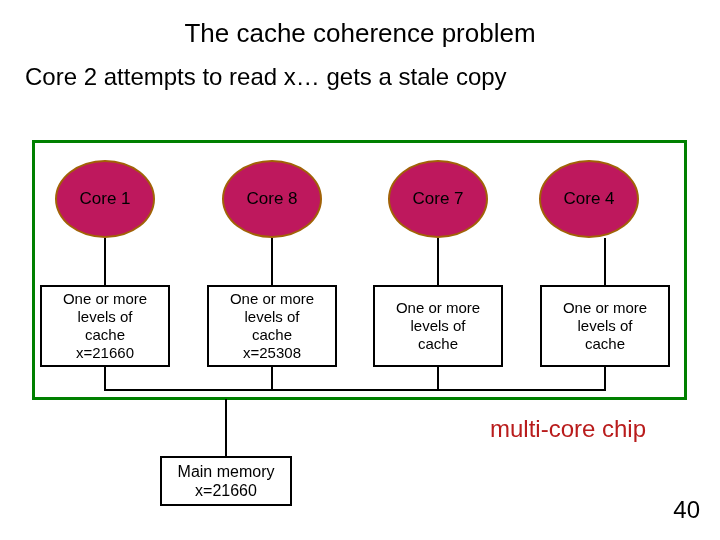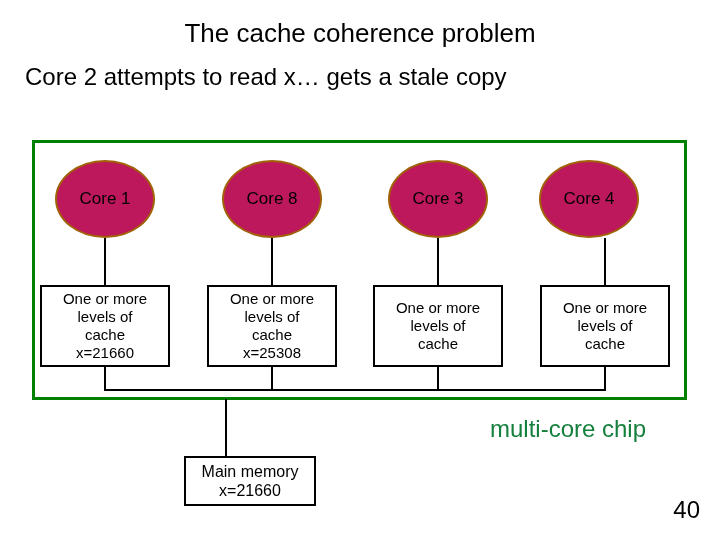--- a/index.html
+++ b/index.html
@@ -109,47 +109,46 @@
     height: 50px;
     border: 2px solid #000;
     background: #fff;
     text-align: center;
     display: flex;
     flex-direction: column;
     align-items: center;
     justify-content: center;
     font-size: 16px;
     line-height: 1.2;
-    margin-left: 24px;
   }
   .chip-label {
     position: absolute;
     left: 490px;
     top: 415px;
-    color: #15803d;
+    color: #b91c1c;
     font-size: 24px;
   }
   .page-num {
     position: absolute;
     right: 20px;
     bottom: 16px;
     font-size: 24px;
   }
 </style>
 </head>
 <body>
 
 <h1 class="title">The cache coherence problem</h1>
 <div class="subtitle">Core 2 attempts to read x… gets a stale copy</div>
 
 <div class="chip"></div>
 
 <div class="core c1">Core 1</div>
 <div class="core c2">Core 8</div>
-<div class="core c3">Core 3</div>
+<div class="core c3">Core 7</div>
 <div class="core c4">Core 4</div>
 
 <div class="vconn c1"></div>
 <div class="vconn c2"></div>
 <div class="vconn c3"></div>
 <div class="vconn c4"></div>
 
 <div class="cache c1">
   <span>One or more</span>
   <span>levels of</span>

